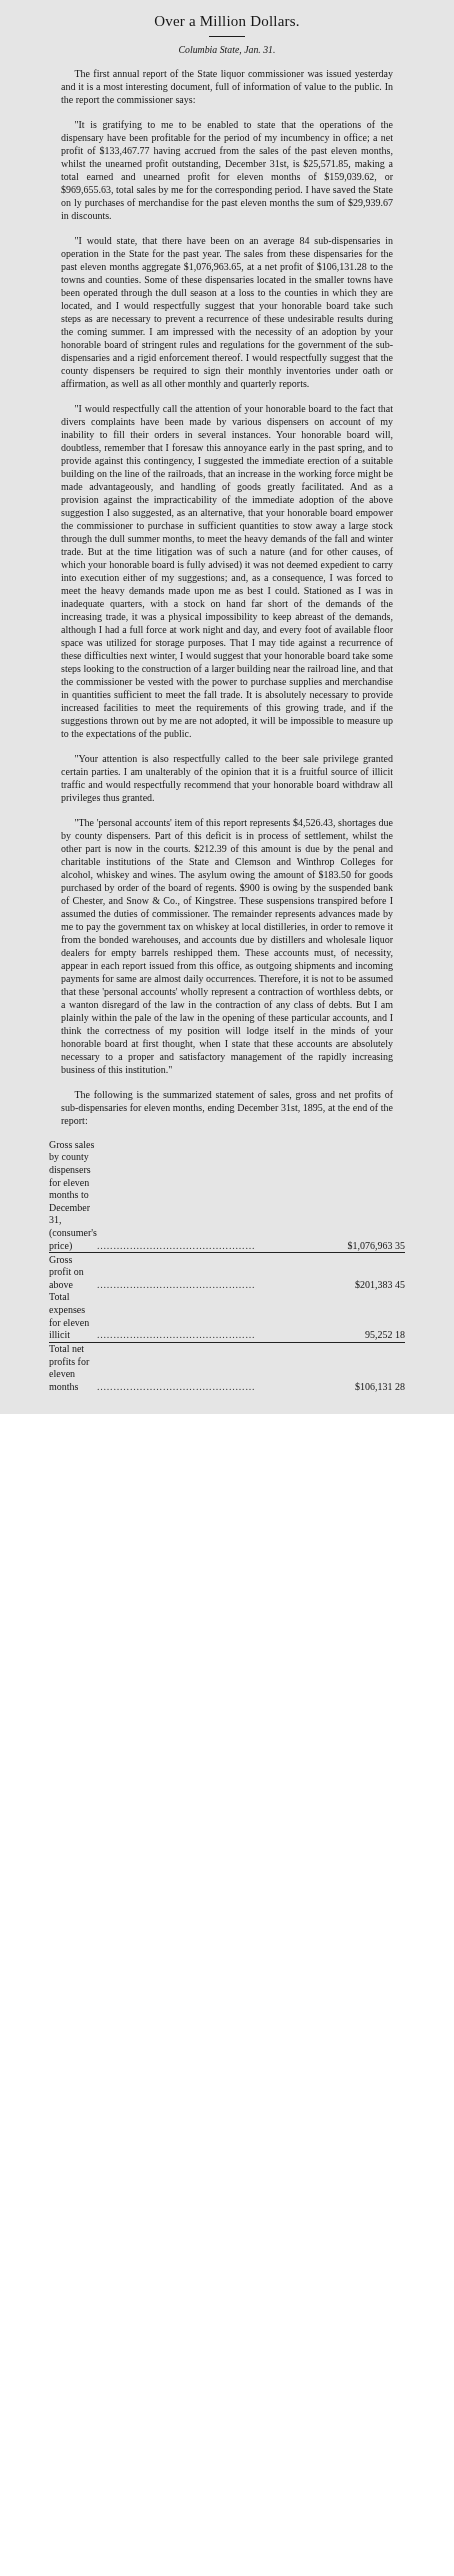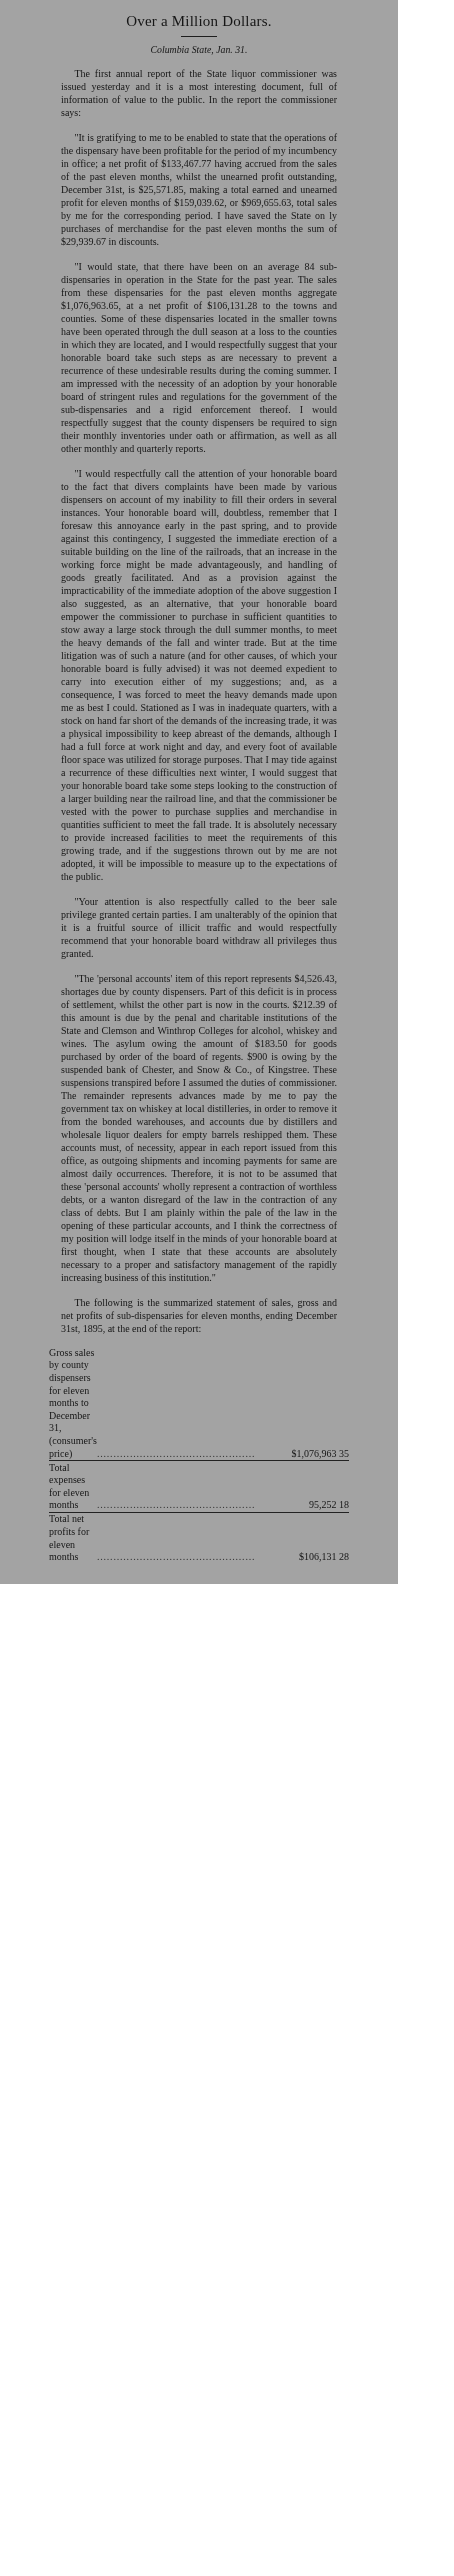--- a/index.html
+++ b/index.html
@@ -6,24 +6,24 @@
     margin: 0;
     padding: 0;
     background: #ffffff;
   }
   body {
     width: 454px;
     font-family: "Liberation Serif", serif;
     color: #161616;
   }
   .page {
-    width: 398px;
+    width: 454px;
     box-sizing: border-box;
     padding: 5.2px 49px 20.6px 49px;
-    background: #a3a3a3;
+    background: #e5e5e5;
   }
   .headline {
     text-align: center;
     font-size: 15px;
     font-weight: normal;
     letter-spacing: 0.2px;
     margin: 8.2px 0 5.2px 0;
     font-family: "Liberation Serif", serif;
   }
   .rule {
@@ -114,21 +114,26 @@
     <tbody>
       <tr>
         <td class="lbl">Gross sales by county dispensers for eleven months to December 31, (consumer's price)</td>
         <td class="dots">................................................</td>
         <td class="amt">$1,076,963 35</td>
       </tr>
       <tr>
         <td colspan="3" class="totrule"></td>
       </tr>
       <tr>
-        <td class="lbl">Total expenses for eleven months</td>
+        <td class="lbl">Gross profit on above</td>
+        <td class="dots">................................................</td>
+        <td class="amt">$201,383 45</td>
+      </tr>
+      <tr>
+        <td class="lbl">Total expenses for eleven illicit</td>
         <td class="dots">................................................</td>
         <td class="amt">95,252 18</td>
       </tr>
       <tr>
         <td colspan="3" class="totrule"></td>
       </tr>
       <tr>
         <td class="lbl">Total net profits for eleven months</td>
         <td class="dots">................................................</td>
         <td class="amt">$106,131 28</td>

